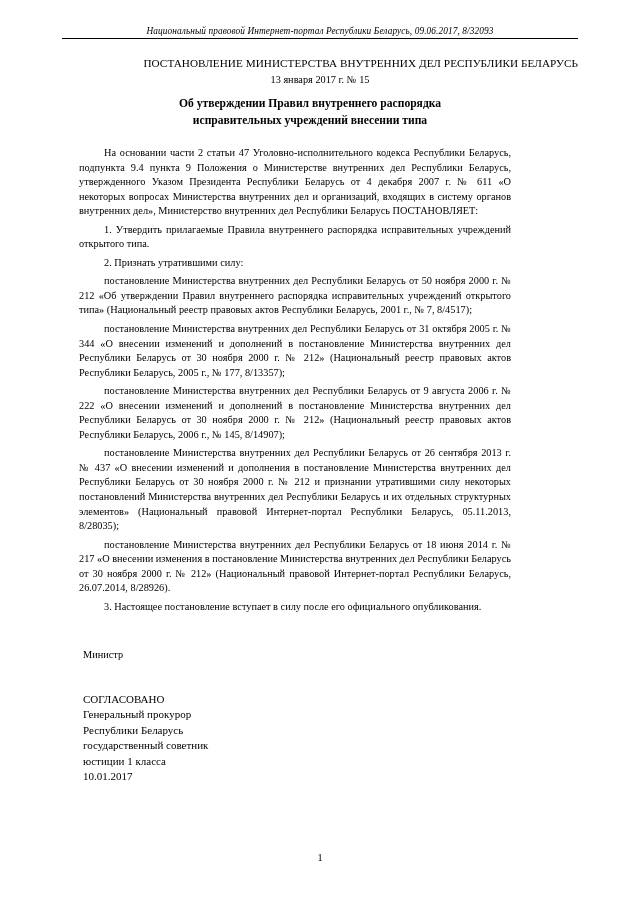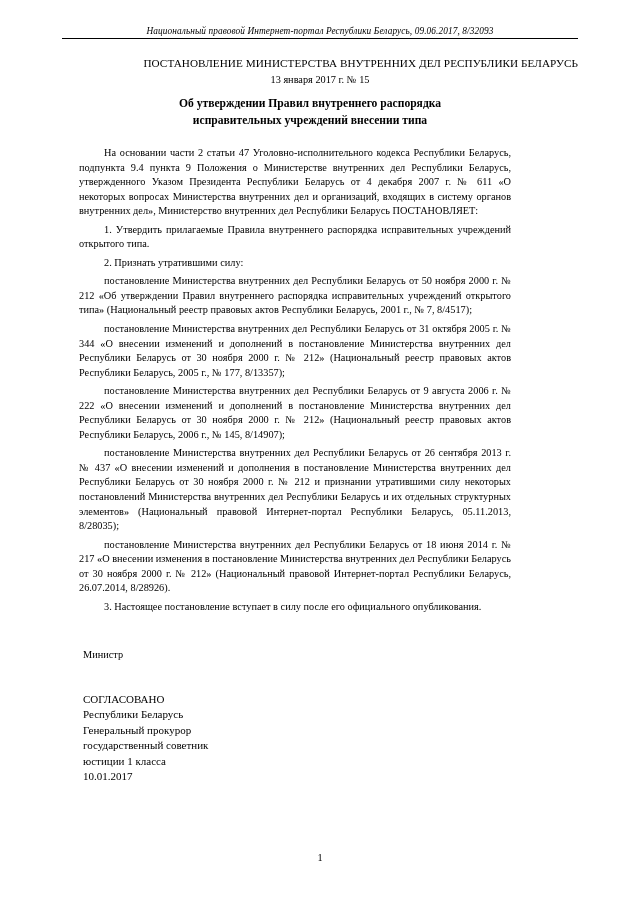--- a/index.html
+++ b/index.html
@@ -167,22 +167,22 @@
     <p class="para">постановление Министерства внутренних дел Республики Беларусь от 18 июня 2014 г. № 217 «О внесении изменения в постановление Министерства внутренних дел Республики Беларусь от 30 ноября 2000 г. № 212» (Национальный правовой Интернет-портал Республики Беларусь, 26.07.2014, 8/28926).</p>
     <p class="para">3. Настоящее постановление вступает в силу после его официального опубликования.</p>
   </div>
 
   <div class="signature">
     <span class="sig-role">Министр</span>
   </div>
 
   <div class="approval">
     <span class="appr-line">СОГЛАСОВАНО</span>
+    <span class="appr-line">Генеральный прокурор</span>
     <span class="appr-line">Республики Беларусь</span>
-    <span class="appr-line">Генеральный прокурор</span>
     <span class="appr-line">государственный советник</span>
     <span class="appr-line">юстиции 1 класса</span>
     <span class="appr-date">10.01.2017</span>
   </div>
 
   <div class="page-number">1</div>
 
 </div>
 
 </body></html>

